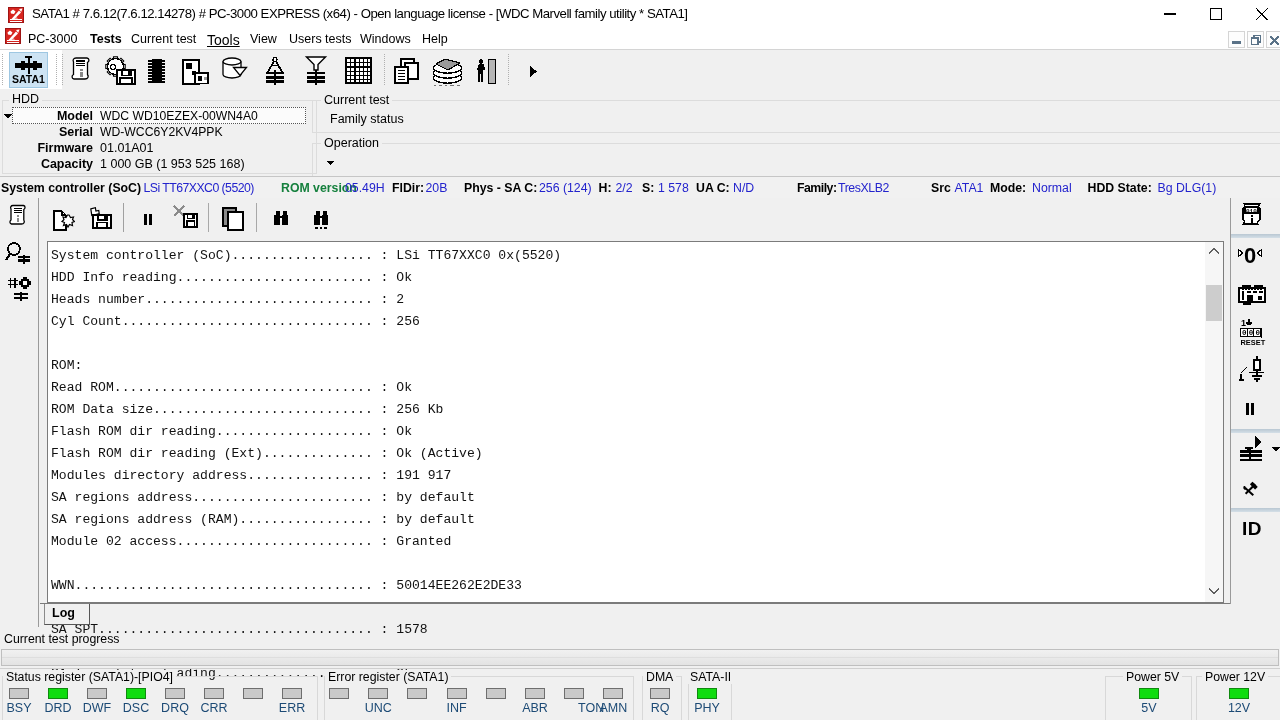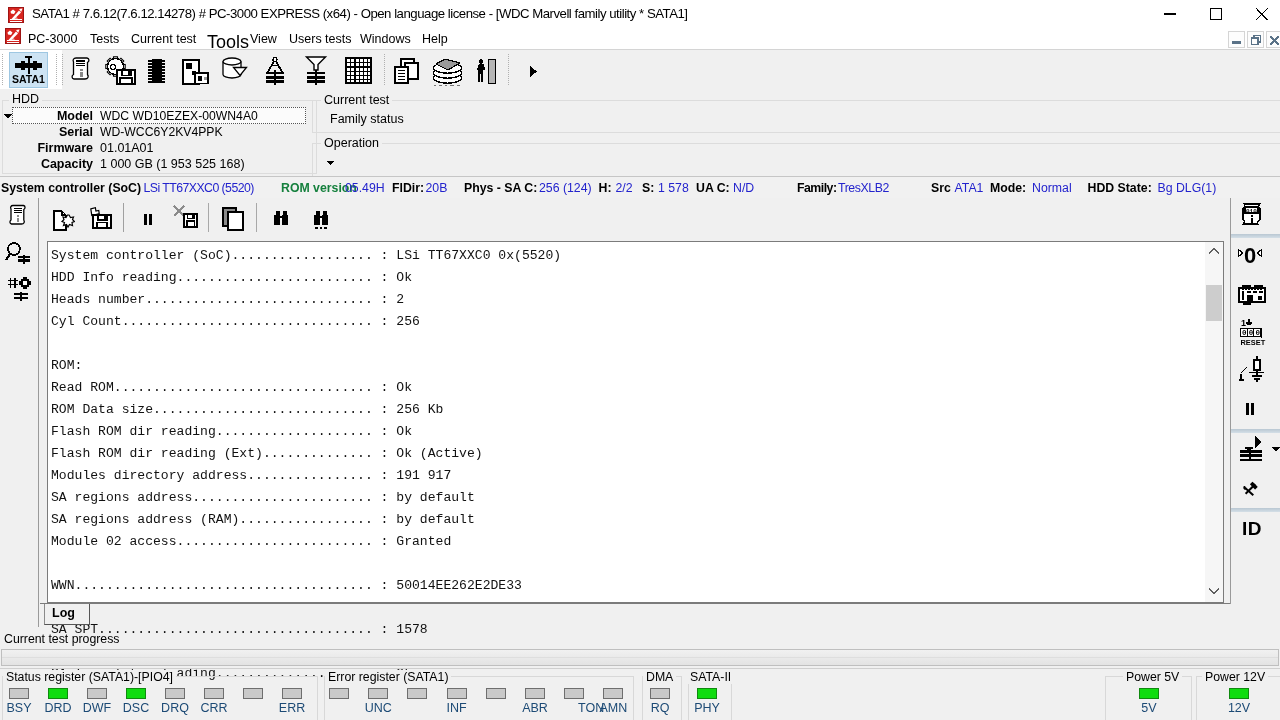--- a/index.html
+++ b/index.html
@@ -41,23 +41,23 @@
  <rect x="0.5" y="0.5" width="15" height="15" fill="none" stroke="#9e1414" stroke-width="1"></rect>
  <path d="M3.5 12 L11 3.5 L13 5.5 L6.5 12 Z" fill="#fff" style="shape-rendering:auto"></path>
  <path d="M2.5 4.5 L5 2.5 L7.5 4.5 L6 7 L3 6.5 Z" fill="#fff" style="shape-rendering:auto"></path>
  <path d="M11 2 L14.5 1.5 L13.2 5 Z" fill="#fff" style="shape-rendering:auto"></path>
  <rect x="2" y="11.6" width="12" height="1.6" fill="#fff"></rect>
  <rect x="2" y="14" width="12" height="1.4" fill="#fff"></rect>
  <path d="M6 11.6 Q8 9.2 10 11.6 Z" fill="#fff" style="shape-rendering:auto"></path>
  </svg>
 <div class="abs" style="left:0;top:49px;width:1280px;height:1px;background:#d4d4d4;"></div>
 <div class="abs" style="left:28px;top:32px;font-size:12.5px;color:#000;">PC-3000</div>
-<div class="abs" style="left:90px;top:32px;font-size:12.5px;color:#000;">Tests</div>
+<div class="abs" style="left:90px;top:32px;font-size:12.5px;color:#000;font-weight:bold;">Tests</div>
 <div class="abs" style="left:131px;top:32px;font-size:12.5px;color:#000;">Current test</div>
-<div class="abs" style="left:207px;top:32px;font-size:18px;color:#000;">Tools</div>
+<div class="abs" style="left:207px;top:32px;font-size:14px;color:#000;text-decoration:underline;">Tools</div>
 <div class="abs" style="left:250px;top:32px;font-size:12.5px;color:#000;">View</div>
 <div class="abs" style="left:289px;top:32px;font-size:12.5px;color:#000;">Users tests</div>
 <div class="abs" style="left:360px;top:32px;font-size:12.5px;color:#000;">Windows</div>
 <div class="abs" style="left:422px;top:32px;font-size:12.5px;color:#000;">Help</div>
 
 <div class="abs" style="left:1228px;top:31px;width:17px;height:17px;background:#fdfdfd;border:1px solid #d5d5d5;"></div>
 <div class="abs" style="left:1247px;top:31px;width:17px;height:17px;background:#fdfdfd;border:1px solid #d5d5d5;"></div>
 <div class="abs" style="left:1266px;top:31px;width:17px;height:17px;background:#fdfdfd;border:1px solid #d5d5d5;"></div>
 <svg class="abs" style="left:1232px;top:41px;" width="9" height="3">
     <rect width="9" height="3" fill="#5a7287"></rect>

